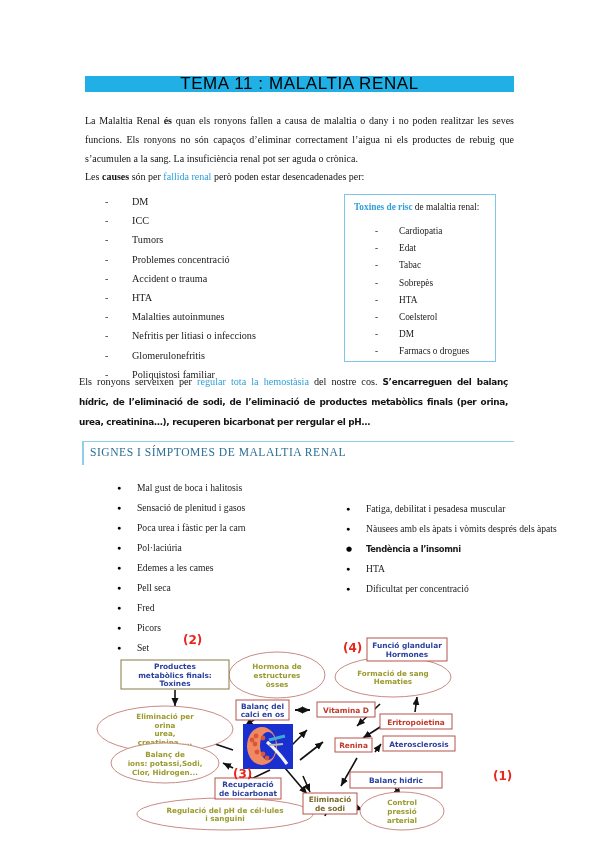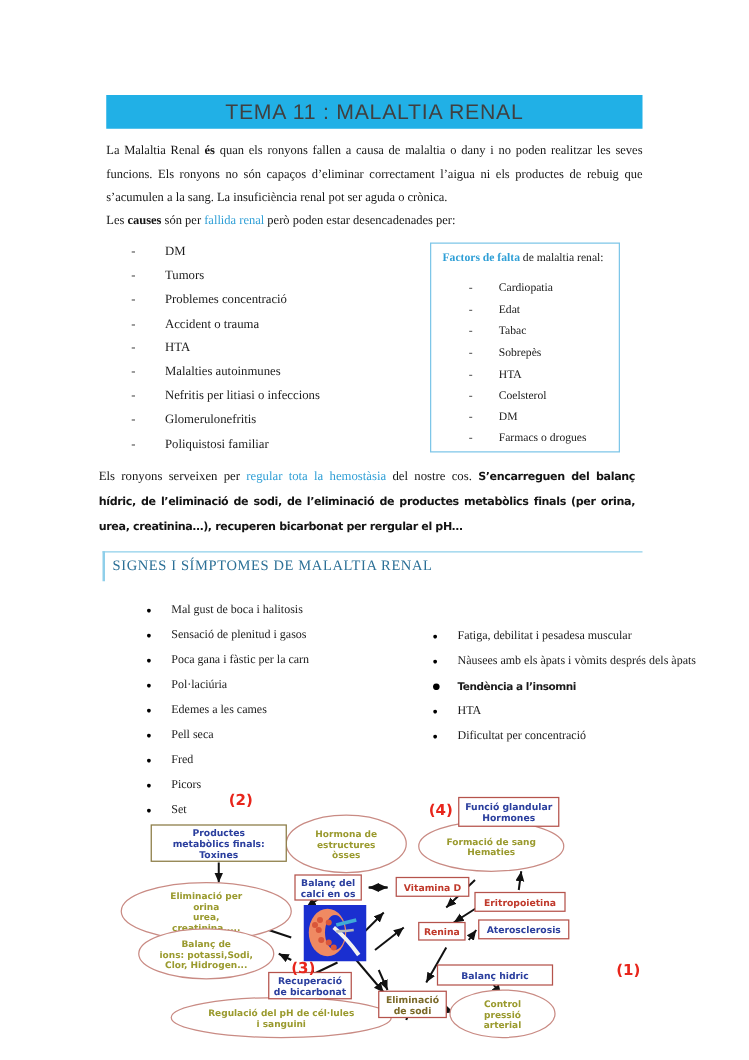--- a/index.html
+++ b/index.html
@@ -22,23 +22,23 @@
     width: 599px;
     height: 848px;
   }
 
   
   .title-banner {
     position: absolute;
     left: 85px;
     top: 76px;
     width: 429px;
-    height: 27px;
+    height: 16px;
     background: #21b0e6;
-    color: #404040;
+    color: #000000;
     font-family: "Liberation Sans", sans-serif;
     font-size: 17px;
     letter-spacing: 0.6px;
     display: flex;
     align-items: center;
     justify-content: center;
     font-weight: 400;
   }
 
   
@@ -221,33 +221,34 @@
   <div class="para" id="intro-para">
     <span>La Malaltia Renal </span><b>és</b><span> quan els ronyons fallen a causa de malaltia o dany i no poden realitzar les seves funcions. Els ronyons no són capaços d’eliminar correctament l’aigua ni els productes de rebuig que s’acumulen a la sang. La insuficiència renal pot ser aguda o crònica.</span>
   </div>
 
   <div class="para" id="causes-line">
     <span>Les </span><b>causes</b><span> són per </span><span class="accent">fallida renal</span><span> però poden estar desencadenades per:</span>
   </div>
 
   <ul class="dash-list" id="causes-list">
       <li>DM</li>
+      <li>ICC</li>
       <li>Tumors</li>
       <li>Problemes concentració</li>
       <li>Accident o trauma</li>
       <li>HTA</li>
       <li>Malalties autoinmunes</li>
       <li>Nefritis per litiasi o infeccions</li>
       <li>Glomerulonefritis</li>
       <li>Poliquistosi familiar</li>
     </ul>
 
   <div class="risk-box">
     <div class="risk-title">
-      <b>Factors de falta</b><span> de malaltia renal:</span>
+      <b>Toxines de risc</b><span> de malaltia renal:</span>
     </div>
     <ul class="risk-list" id="risk-list">
         <li>Cardiopatia</li>
         <li>Edat</li>
         <li>Tabac</li>
         <li>Sobrepès</li>
         <li>HTA</li>
         <li>Coelsterol</li>
         <li>DM</li>
         <li>Farmacs o drogues</li>
@@ -258,21 +259,21 @@
     <span>Els ronyons serveixen per </span><span class="accent">regular tota la hemostàsia</span><span> del nostre cos. </span><span class="handwrit">S’encarreguen del balanç hídric, de l’eliminació de sodi, de l’eliminació de productes metabòlics finals (per orina, urea, creatinina…), recuperen bicarbonat per rergular el pH…</span>
   </div>
 
   <div class="section-head">
     <div class="label">SIGNES I SÍMPTOMES DE MALALTIA RENAL</div>
   </div>
 
   <ul class="bullet-col" id="symptoms-left">
       <li>Mal gust de boca i halitosis</li>
       <li>Sensació de plenitud i gasos</li>
-      <li>Poca gana i fàstic per la carn</li>
+      <li>Poca urea i fàstic per la carn</li>
       <li>Pol·laciúria</li>
       <li>Edemes a les cames</li>
       <li>Pell seca</li>
       <li>Fred</li>
       <li>Picors</li>
       <li>Set</li>
     </ul>
   <ul class="bullet-col" id="symptoms-right">
       <li>Fatiga, debilitat i pesadesa muscular</li>
       <li>Nàusees amb els àpats i vòmits després dels àpats</li>

